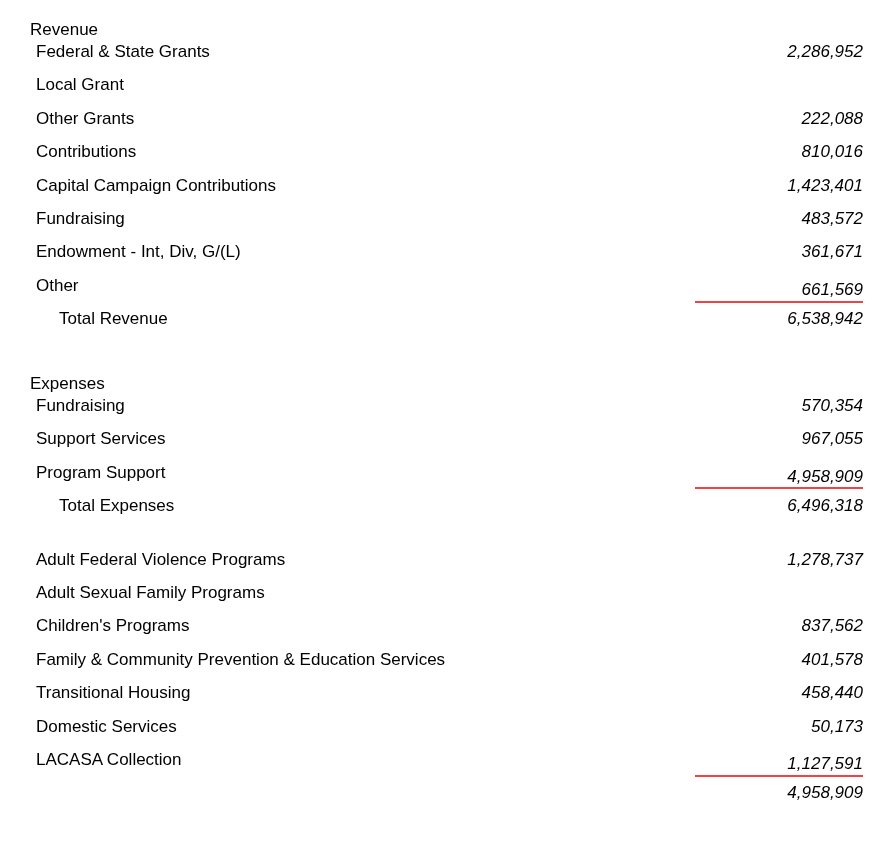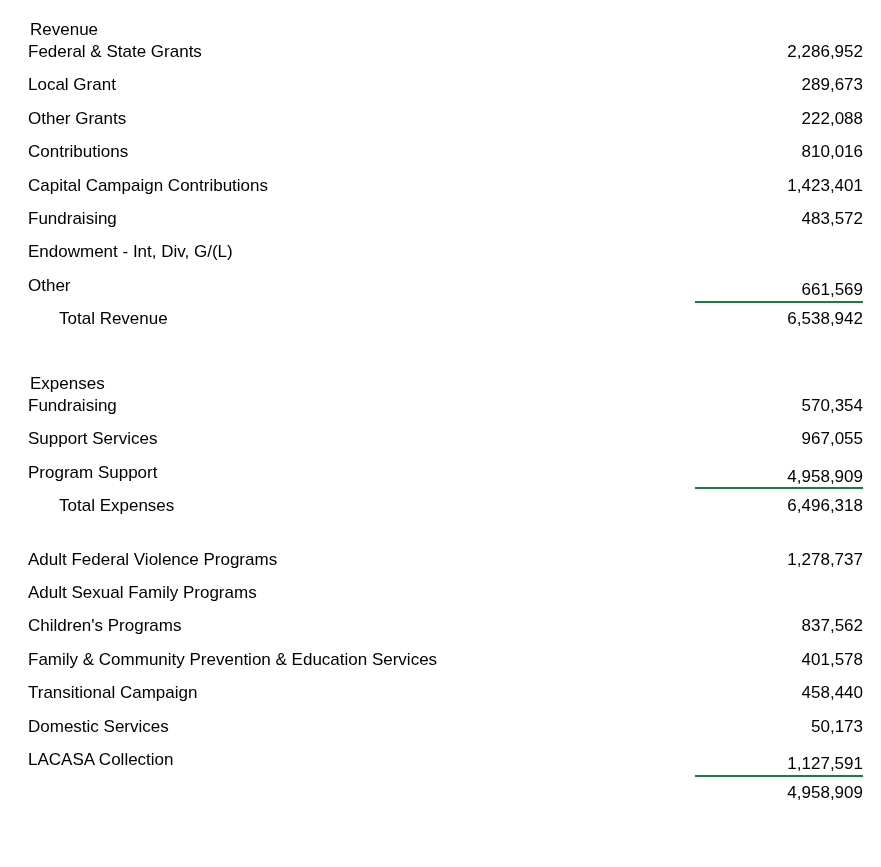--- a/index.html
+++ b/index.html
@@ -28,71 +28,72 @@
     height: 33.4px;
   }
   .spacer {
     height: 20px;
   }
   .label {
     flex: 1;
     white-space: nowrap;
   }
   .label.header { padding-left: 30px; margin-top: 23px; }
-  .label.item   { padding-left: 28px; }
+  .label.item   { padding-left: 28px; margin-left: 8px; }
   .label.total  { padding-left: 59px; }
   .amount {
     width: 168px;
     text-align: right;
     white-space: nowrap;
     align-self: stretch;
     display: flex;
     align-items: center;
     justify-content: flex-end;
+    font-style: italic;
   }
   .amount.rule-below {
-    border-bottom: 2px solid #15803d;
+    border-bottom: 2px solid #ef4444;
     margin-top: 10px;
   }
 </style>
 </head>
 <body>
 
 <div class="sheet">
 
   <div class="row">
     <div class="label header">Revenue</div>
   </div>
 
   <div class="row">
     <div class="label item">Federal &amp; State Grants</div>
     <div class="amount">2,286,952</div>
   </div>
   <div class="row">
     <div class="label item">Local Grant</div>
-    <div class="amount">289,673</div>
   </div>
   <div class="row">
     <div class="label item">Other Grants</div>
     <div class="amount">222,088</div>
   </div>
   <div class="row">
     <div class="label item">Contributions</div>
     <div class="amount">810,016</div>
   </div>
   <div class="row">
     <div class="label item">Capital Campaign Contributions</div>
     <div class="amount">1,423,401</div>
   </div>
   <div class="row">
     <div class="label item">Fundraising</div>
     <div class="amount">483,572</div>
   </div>
   <div class="row">
     <div class="label item">Endowment - Int, Div, G/(L)</div>
+    <div class="amount">361,671</div>
   </div>
   <div class="row">
     <div class="label item">Other</div>
     <div class="amount rule-below">661,569</div>
   </div>
   <div class="row">
     <div class="label total">Total Revenue</div>
     <div class="amount">6,538,942</div>
   </div>
 
@@ -131,21 +132,21 @@
   </div>
   <div class="row">
     <div class="label item">Children's Programs</div>
     <div class="amount">837,562</div>
   </div>
   <div class="row">
     <div class="label item">Family &amp; Community Prevention &amp; Education Services</div>
     <div class="amount">401,578</div>
   </div>
   <div class="row">
-    <div class="label item">Transitional Campaign</div>
+    <div class="label item">Transitional Housing</div>
     <div class="amount">458,440</div>
   </div>
   <div class="row">
     <div class="label item">Domestic Services</div>
     <div class="amount">50,173</div>
   </div>
   <div class="row">
     <div class="label item">LACASA Collection</div>
     <div class="amount rule-below">1,127,591</div>
   </div>

